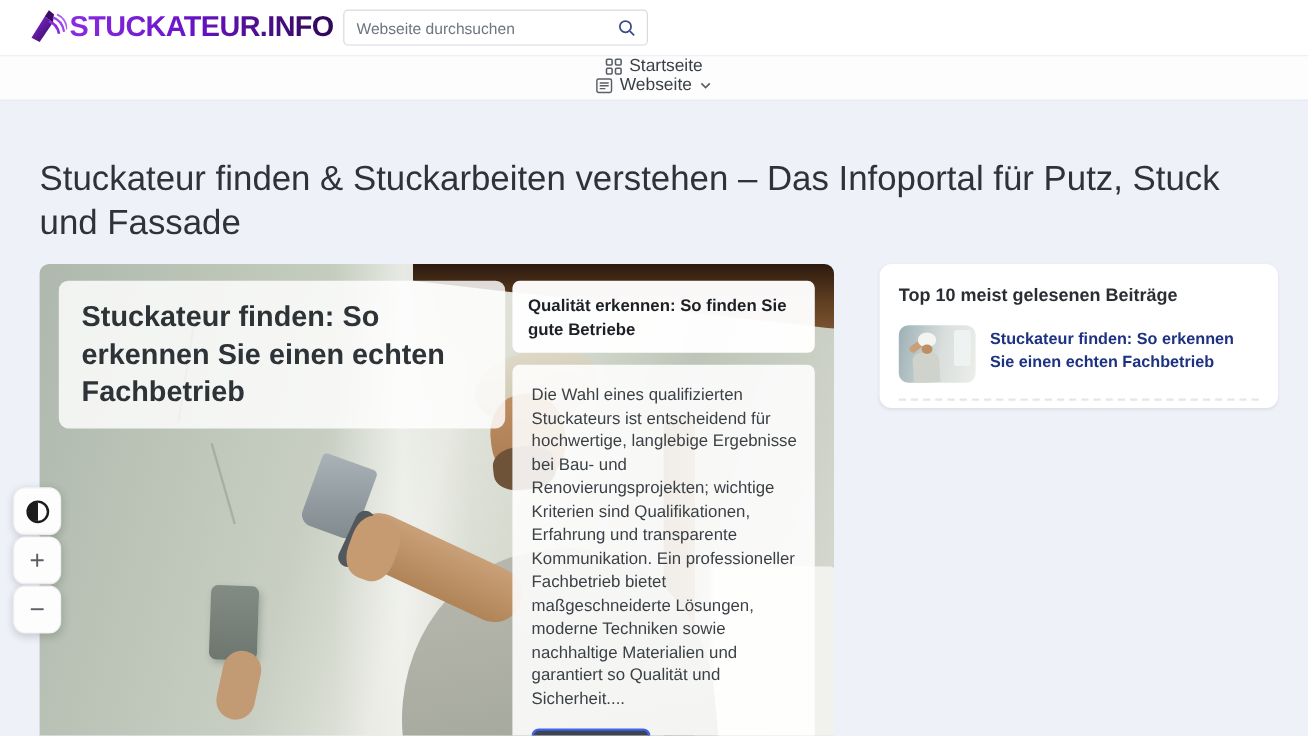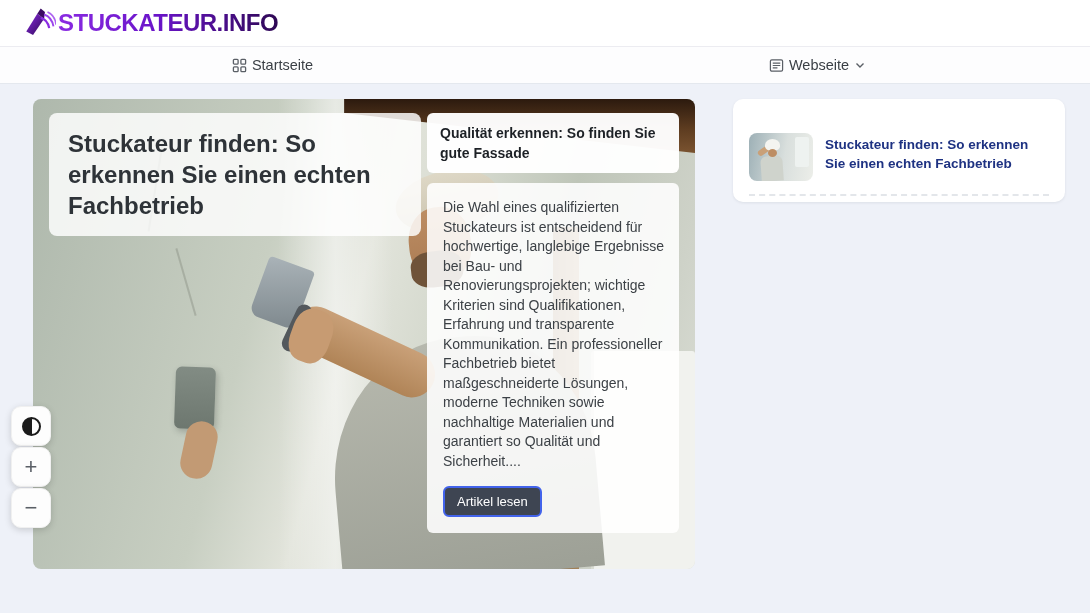--- a/index.html
+++ b/index.html
@@ -24,21 +24,21 @@
   }
   .search-wrap input {
     flex: 1; border: none; outline: none; font-size: 13px; color: #333;
     font-family: "Liberation Sans", sans-serif; background: transparent;
   }
   .search-wrap input::placeholder { color: #6f7580; }
 
   
   .main-nav {
     height: 37px; background: #fdfdfe; border-bottom: 1px solid #e4e8ee;
-    display: flex; align-items: center;
+    display: flex; align-items: center; flex-direction: column;
   }
   .nav-half { width: 50%; display: flex; justify-content: center; }
   .nav-item {
     display: flex; align-items: center; gap: 5px; font-size: 14.5px;
     color: #3a3f45; cursor: pointer;
   }
 
   
   .container { width: 1032px; margin-left: 33px; }
   .page-heading {
@@ -159,20 +159,29 @@
         </defs>
         <path d="M5 30 L18 9 L26 15 L13 34 Z" fill="url(#lg1)"></path>
         <path d="M18 9 L22 3 L27 7 L26 15 Z" fill="#3b0a64"></path>
         <path d="M22 14 q8 2 10 12" stroke="#8a2be2" stroke-width="2.6" fill="none"></path>
         <path d="M26 10 q9 3 11 14" stroke="#9b45ec" stroke-width="2.2" fill="none"></path>
         <path d="M30 7 q9 4 10 15" stroke="#ad63f0" stroke-width="1.8" fill="none"></path>
       </svg>
     </span>
     <span class="logo-text">STUCKATEUR.INFO</span>
   </div>
+  <div class="search-wrap">
+    <input type="text" placeholder="Webseite durchsuchen" style="">
+    <span class="icon">
+      <svg width="17" height="17" viewBox="0 0 20 20" fill="none" stroke="#3b4a86" stroke-width="1.7">
+        <circle cx="8.5" cy="8.5" r="5.5"></circle>
+          <path d="M12.8 12.8 L17 17"></path>
+      </svg>
+    </span>
+  </div>
 </header>
 
 <nav class="main-nav">
   <div class="nav-half">
     <div class="nav-item">
       <span class="icon">
         <svg width="15" height="15" viewBox="0 0 16 16" fill="none" stroke="#5a5f66" stroke-width="1.4">
           <rect x="1.5" y="1.5" width="5" height="5" rx="1"></rect>
             <rect x="9.5" y="1.5" width="5" height="5" rx="1"></rect>
           <rect x="1.5" y="9.5" width="5" height="5" rx="1"></rect>
@@ -194,20 +203,21 @@
       <span class="icon">
         <svg width="12" height="12" viewBox="0 0 12 12" fill="none" stroke="#5a5f66" stroke-width="1.4">
           <path d="M2.5 4.5 L6 8 L9.5 4.5"></path>
         </svg>
       </span>
     </div>
   </div>
 </nav>
 
 <main class="container">
+  <h1 class="page-heading">Stuckateur finden &amp; Stuckarbeiten verstehen – Das Infoportal für Putz, Stuck und Fassade</h1>
 
   <div class="content-row">
 
     <section class="hero">
 
       <div class="art art-lightband"></div>
       <div class="art art-beam"></div>
       <div class="art art-crack1"></div>
       <div class="art art-crack2"></div>
       <div class="art art-doorframe"></div>
@@ -221,30 +231,31 @@
       <div class="art art-handle"></div>
       <div class="art art-hand-up"></div>
       <div class="art art-hawk"></div>
       <div class="art art-hand-low"></div>
 
       <div class="hero-headline-box">
         <h2>Stuckateur finden: So erkennen Sie einen echten Fachbetrieb</h2>
       </div>
 
       <div class="hero-panel">
-        <div class="panel-title-box">Qualität erkennen: So finden Sie gute Fassade</div>
+        <div class="panel-title-box">Qualität erkennen: So finden Sie gute Betriebe</div>
         <div class="panel-body-box">
           <p class="panel-excerpt">Die Wahl eines qualifizierten Stuckateurs ist entscheidend für hochwertige, langlebige Ergebnisse bei Bau- und Renovierungsprojekten; wichtige Kriterien sind Qualifikationen, Erfahrung und transparente Kommunikation. Ein professioneller Fachbetrieb bietet maßgeschneiderte Lösungen, moderne Techniken sowie nachhaltige Materialien und garantiert so Qualität und Sicherheit....</p>
           <button class="read-btn">Artikel lesen</button>
           
         </div>
       </div>
     </section>
 
     <aside class="sidebar-card">
+      <div class="sidebar-title">Top 10 meist gelesenen Beiträge</div>
       <div class="sidebar-item">
         <div class="thumb">
           <div class="t t-window"></div>
           <div class="t t-arm"></div>
           <div class="t t-body"></div>
           <div class="t t-helmet"></div>
           <div class="t t-face"></div>
         </div>
         <div class="sidebar-link">Stuckateur finden: So erkennen Sie einen echten Fachbetrieb</div>
       </div>

